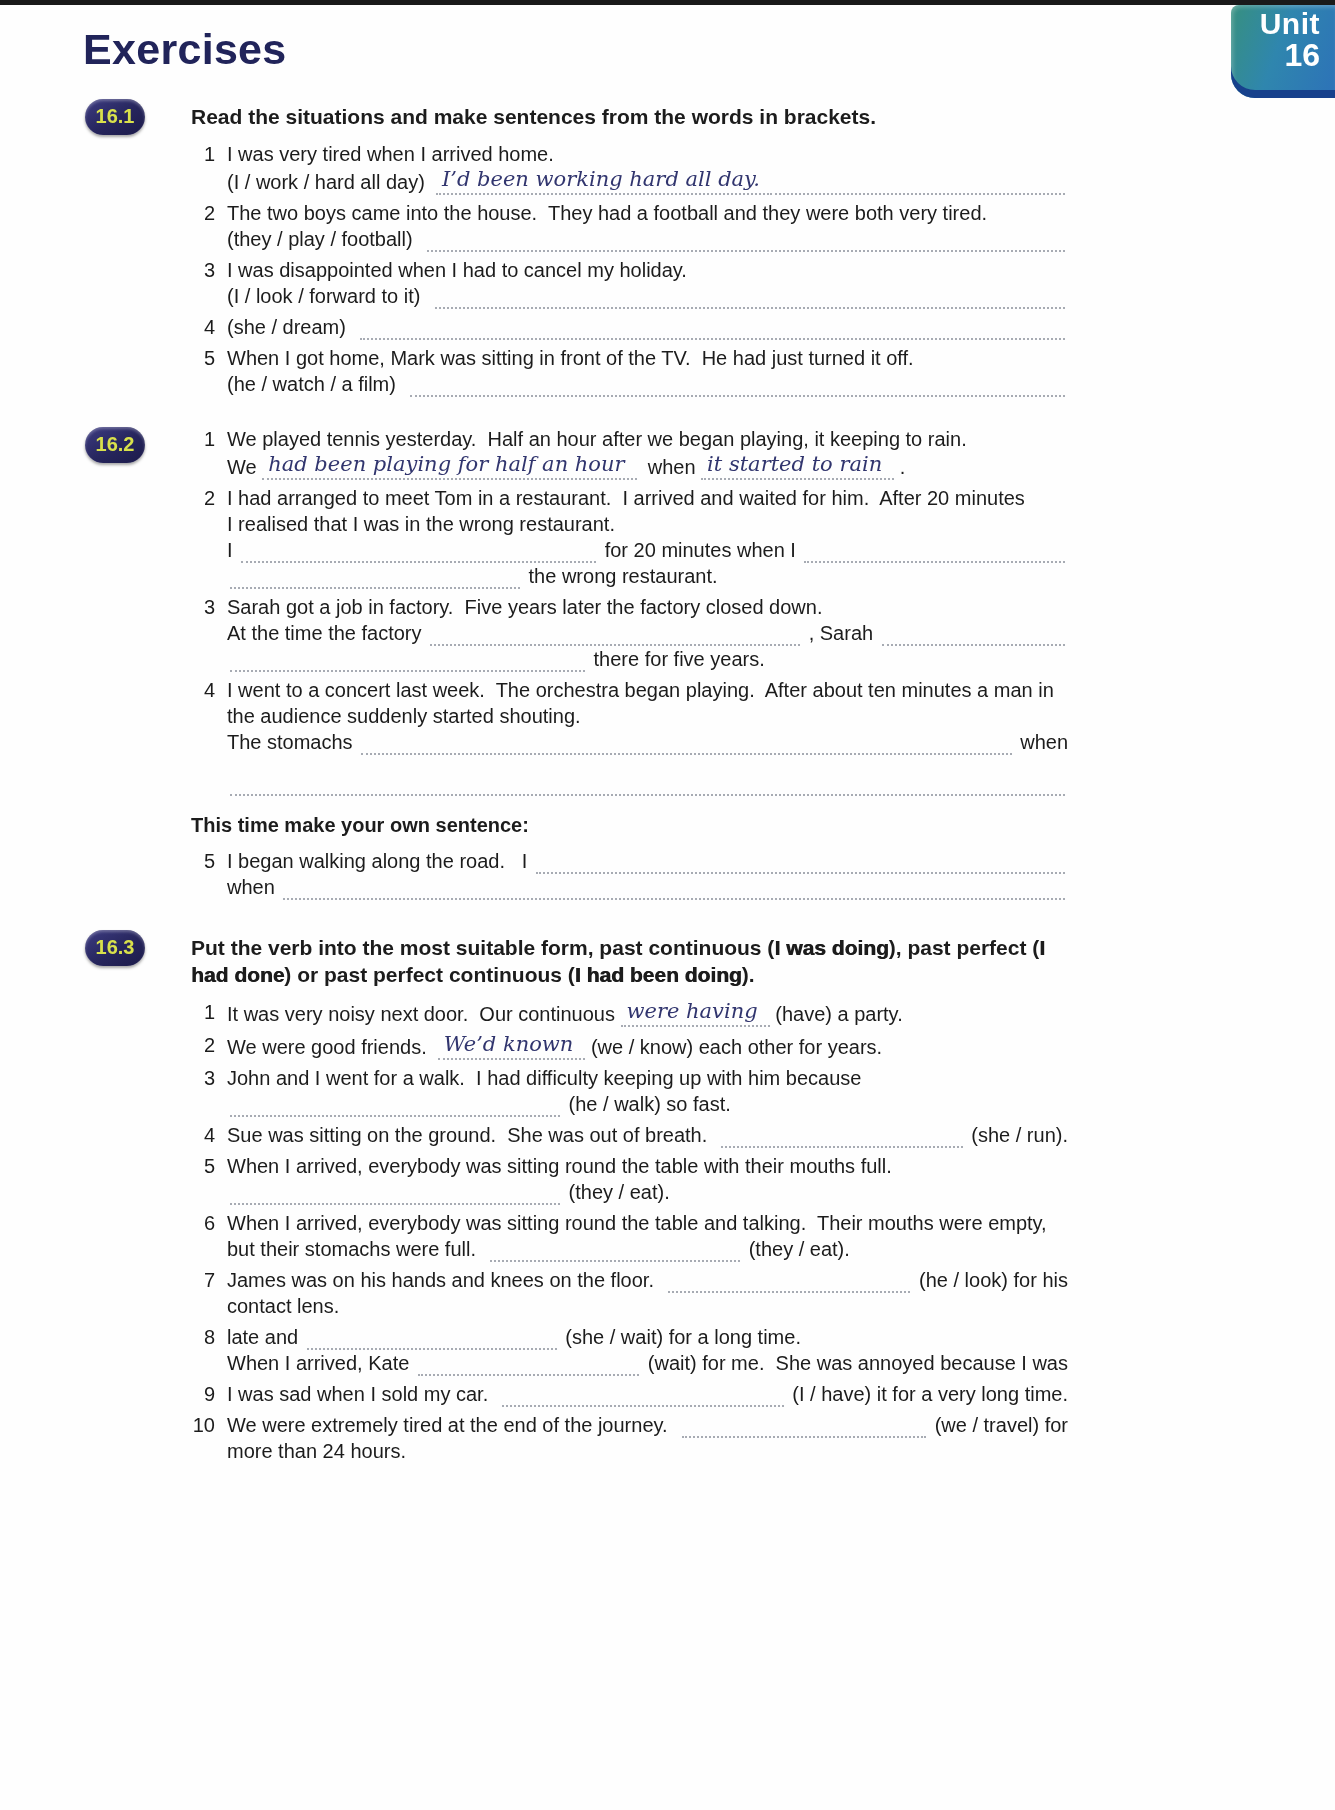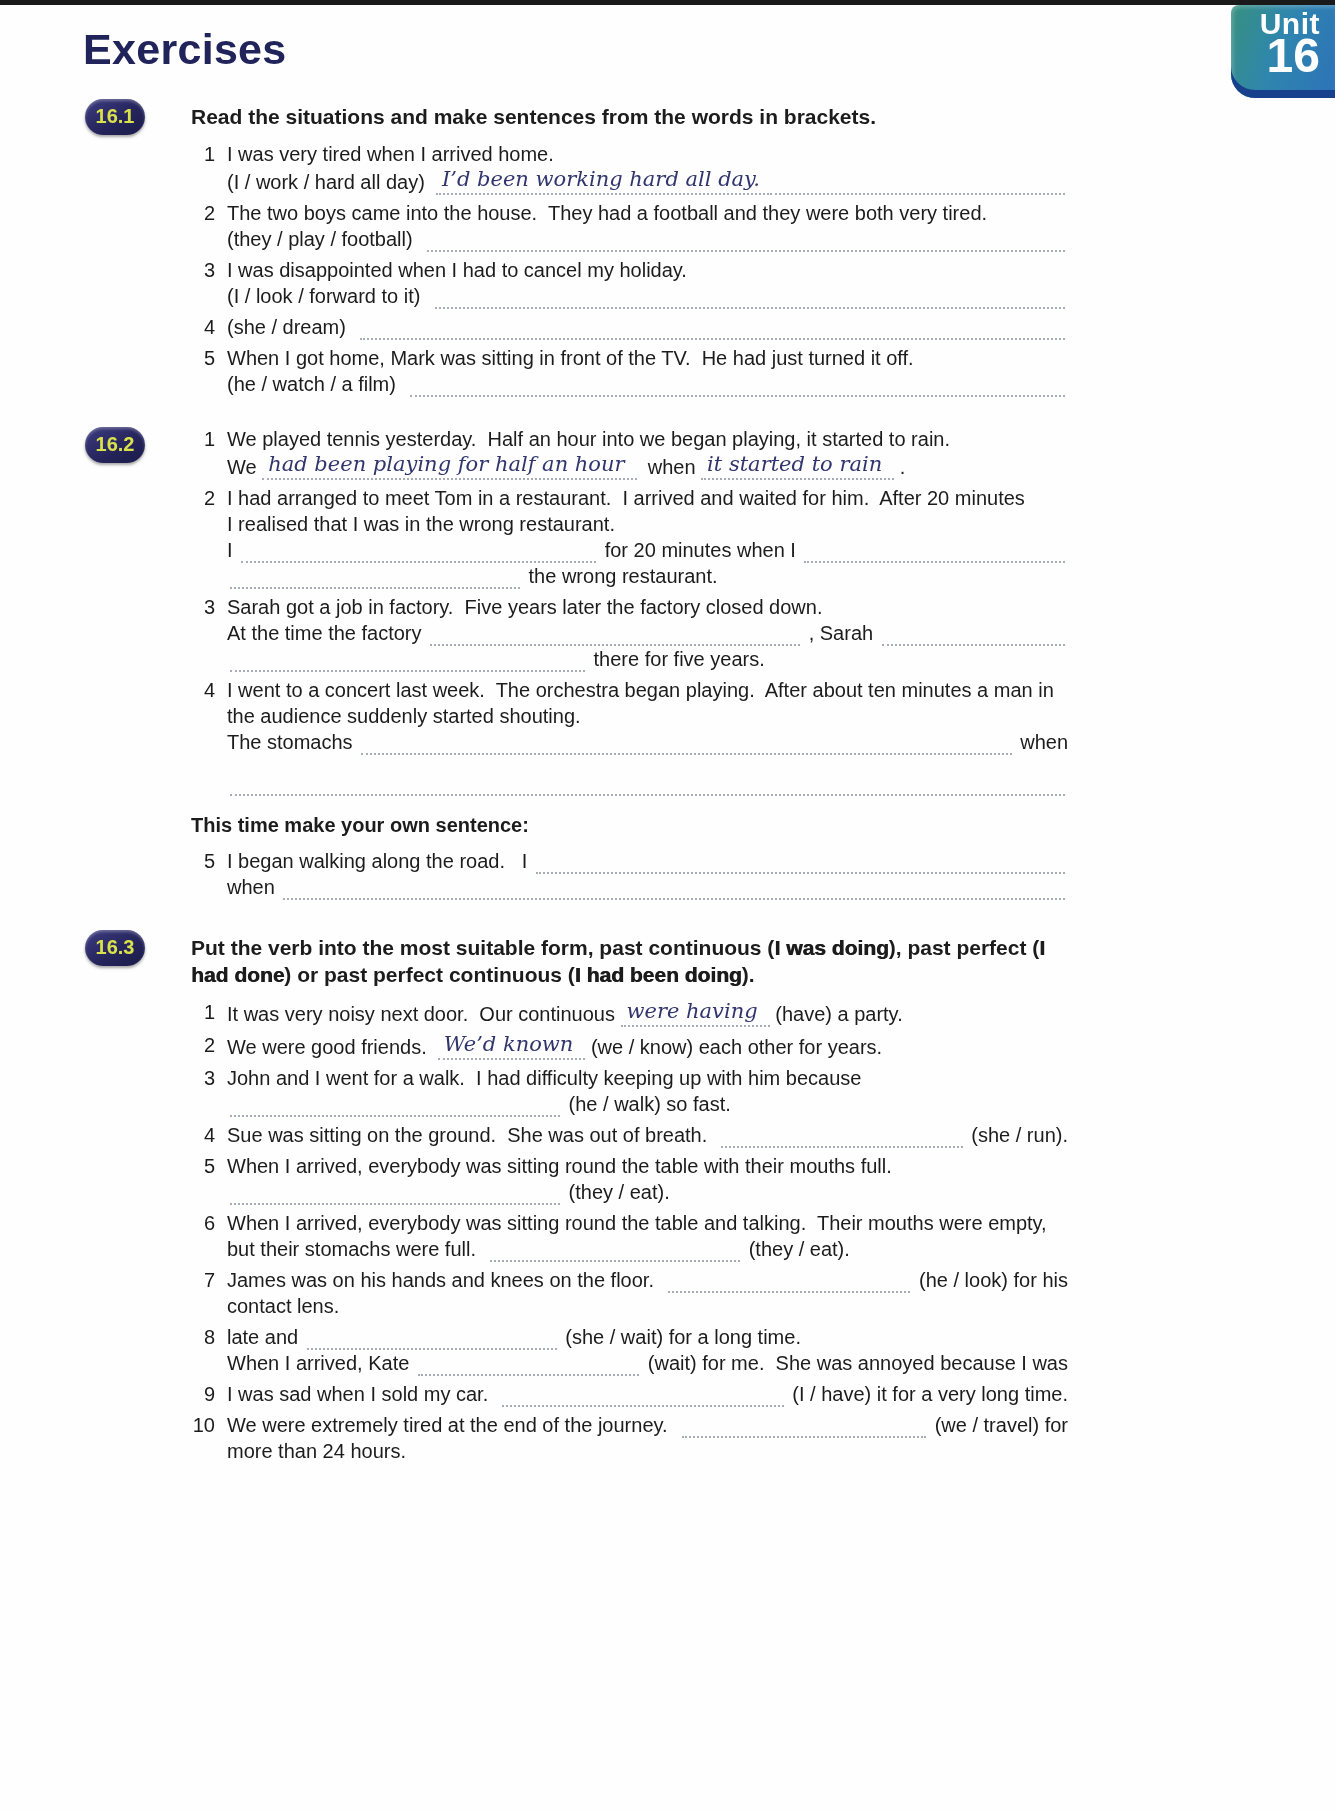--- a/index.html
+++ b/index.html
@@ -12,21 +12,21 @@
   .topline { position:absolute; top:0; left:0; width:1335px; height:5px; background:#1a1a1a; }
 
   .unit-tab {
     position:absolute; top:5px; right:0; width:104px; height:93px;
     background:linear-gradient(110deg,#37907f 0%, #2f86ae 45%, #2d72b8 100%);
     border-radius:8px 0 0 24px;
     box-shadow: inset 0 -8px 0 #17418c, inset 2px 2px 4px rgba(255,255,255,0.25);
     color:#fff; text-align:right; padding:5px 15px 0 0; box-sizing:border-box;
   }
   .unit-label { font-size:30px; line-height:27px; font-weight:bold; letter-spacing:0.5px; }
-  .unit-num   { font-size:48px; line-height:37px; font-weight:bold; }
+  .unit-num   { font-size:32px; line-height:37px; font-weight:bold; }
 
   .page-title {
     margin:0; padding:25px 0 24px 83px;
     font-size:43px; font-weight:bold; color:#21245a; letter-spacing:0.3px;
   }
 
   .exercise { display:flex; margin:0 267px 24px 85px;gap:34px; }
   .badge-col { width:72px; flex:none; padding-top:1px; }
   .badge {
     display:inline-block; min-width:40px; text-align:center;
@@ -135,21 +135,21 @@
       </div>
     </div>
     <div class="exercise">
       <div class="badge-col"><span class="badge">16.2</span></div>
       <div class="content">
         <div class="items">
           <div class="item">
             <div class="num">1</div>
             <div class="lines">
               <div class="line">
-                <span class="t">We played tennis yesterday.  Half an hour into we began playing, it started to rain.</span>
+                <span class="t">We played tennis yesterday.  Half an hour after we began playing, it keeping to rain.</span>
               </div>
               <div class="line">
                 <span class="t">We </span>
                 <span class="hand">had been playing for half an hour</span>
                 <span class="t">  when </span>
                 <span class="hand">it started to rain</span>
                 <span class="t"> .</span>
               </div>
             </div>
           </div>

